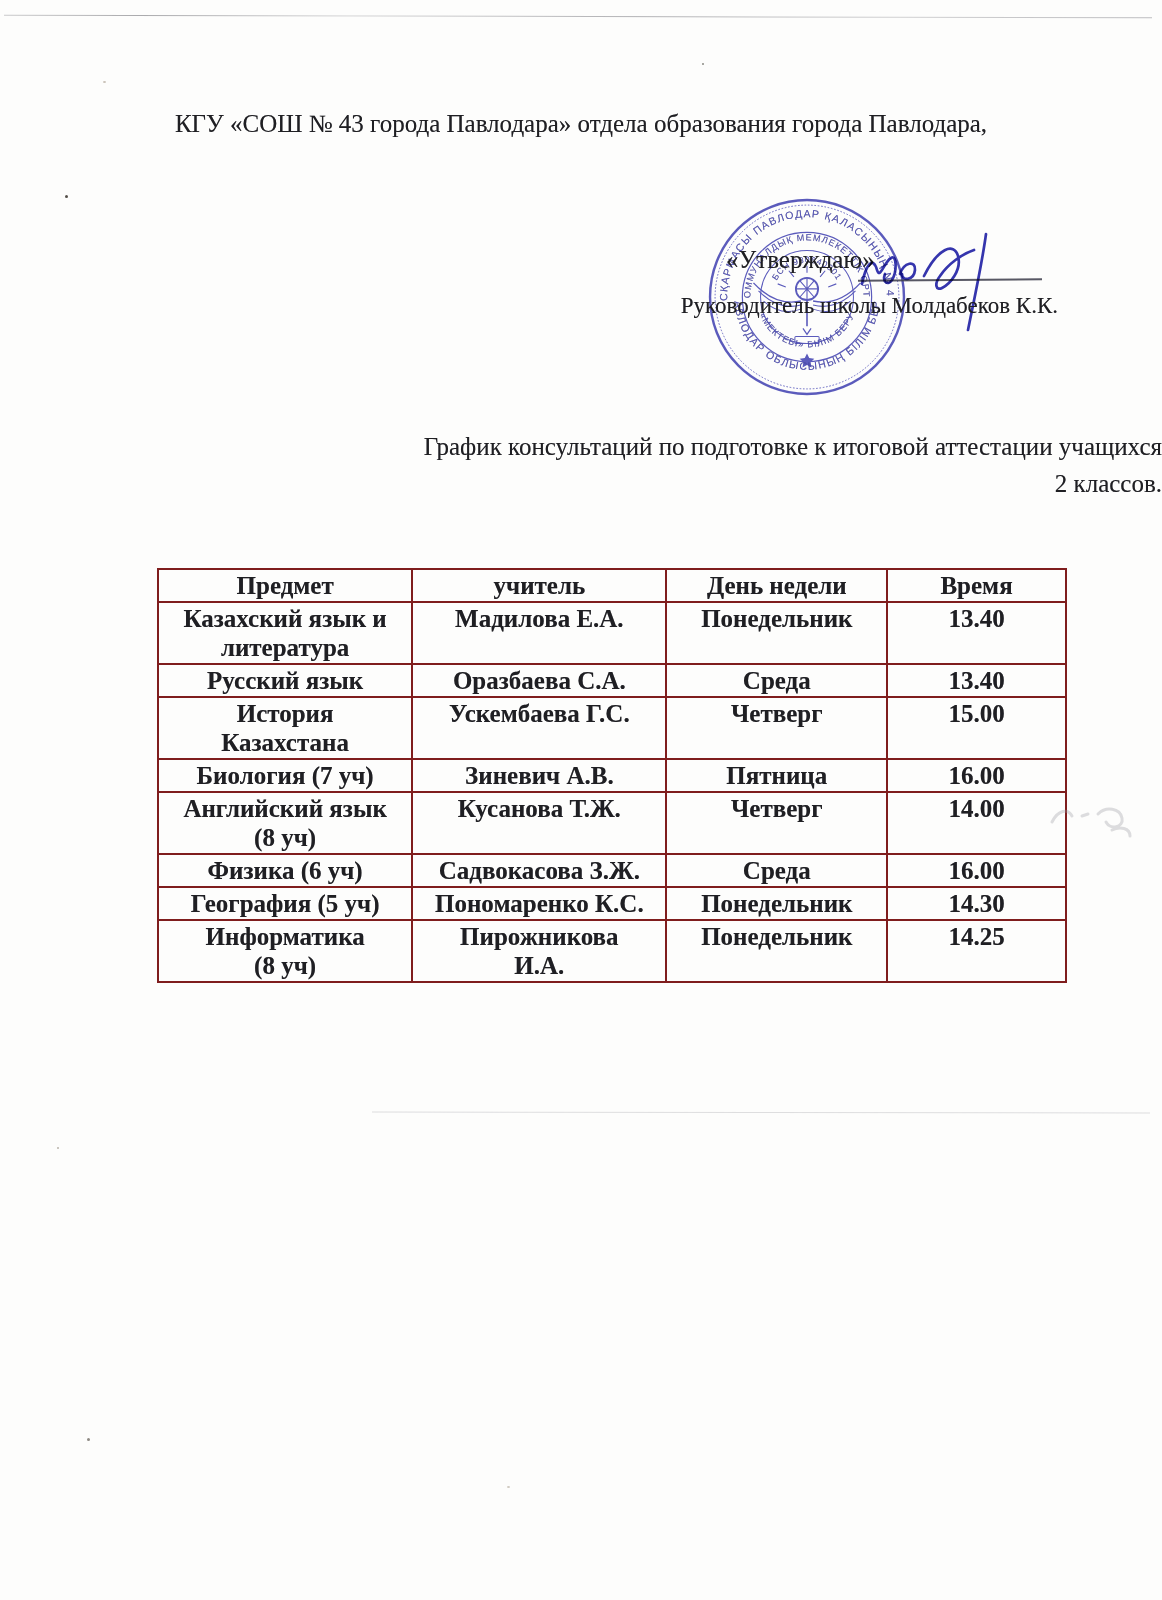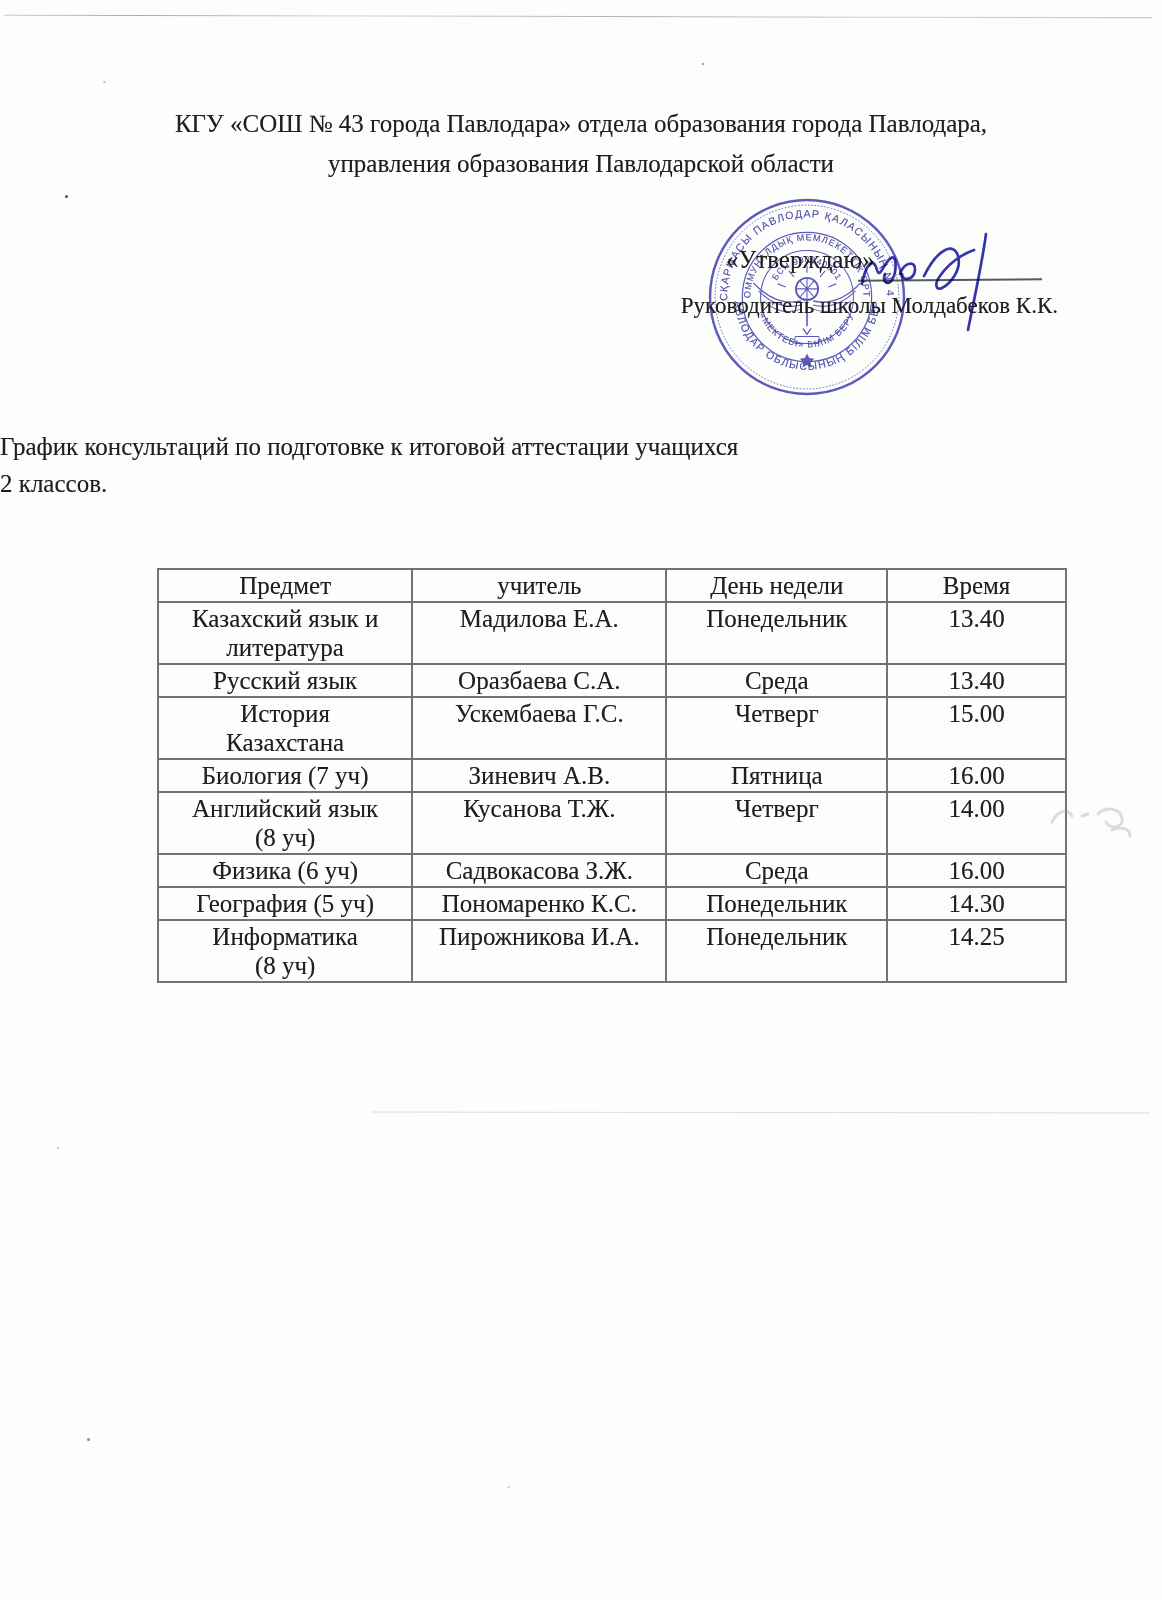--- a/index.html
+++ b/index.html
@@ -35,31 +35,31 @@
     position:absolute;left:706px;top:196px;width:202px;height:202px;
     mix-blend-mode:multiply;opacity:.93;
   }
   .signature{
     position:absolute;left:852px;top:226px;width:200px;height:112px;
     mix-blend-mode:multiply;
   }
   
   .doc-title{
     position:absolute;top:428px;left:0;width:100%;
-    text-align:left;font-size:25px;line-height:37px;
+    text-align:right;font-size:25px;line-height:37px;
   }
   
   table.schedule{
     position:absolute;top:568px;left:157px;width:910px;
     border-collapse:collapse;table-layout:fixed;
     font-size:25px;
   }
   table.schedule th, table.schedule td{
-    border:2px solid #737373;
-    font-weight:normal;
+    border:2px solid #7f1d1d;
+    font-weight:bold;
     text-align:center;vertical-align:top;
     padding:1px 20px;line-height:29px;
   }
   td.c-subject{white-space:pre-line;}
   
   .scanline-top{
     position:absolute;top:16px;left:4px;width:1148px;height:1px;
     background:linear-gradient(90deg,#b9b9bb 0%,#8f8f93 12%,#c7c7c9 30%,#9a9a9e 55%,#c2c2c4 78%,#a7a7ab 100%);
     opacity:.75;transform:rotate(.12deg);
   }
@@ -78,21 +78,20 @@
 </style>
 </head>
 <body>
 
 <div class="page">
 
   <div class="scanline-top"></div>
 
   <div class="org-header">
     <div>КГУ «СОШ № 43 города Павлодара» отдела образования города Павлодара,</div>
-    <div>управления образования Павлодарской области</div>
   </div>
 
   <svg class="stamp" viewBox="0 0 200 200">
     <defs>
       <path id="arcOuterTop" d="M21,100 A79,79 0 0,1 179,100"></path>
       <path id="arcOuterBottom" d="M28,100 A72,72 0 0,0 172,100"></path>
       <path id="arcMidTop" d="M44,100 A56,56 0 0,1 156,100"></path>
       <path id="arcMidBottom" d="M50,100 A50,50 0 0,0 150,100"></path>
       <path id="arcBsn" d="M66,100 A34,34 0 0,1 134,100"></path>
     </defs>

